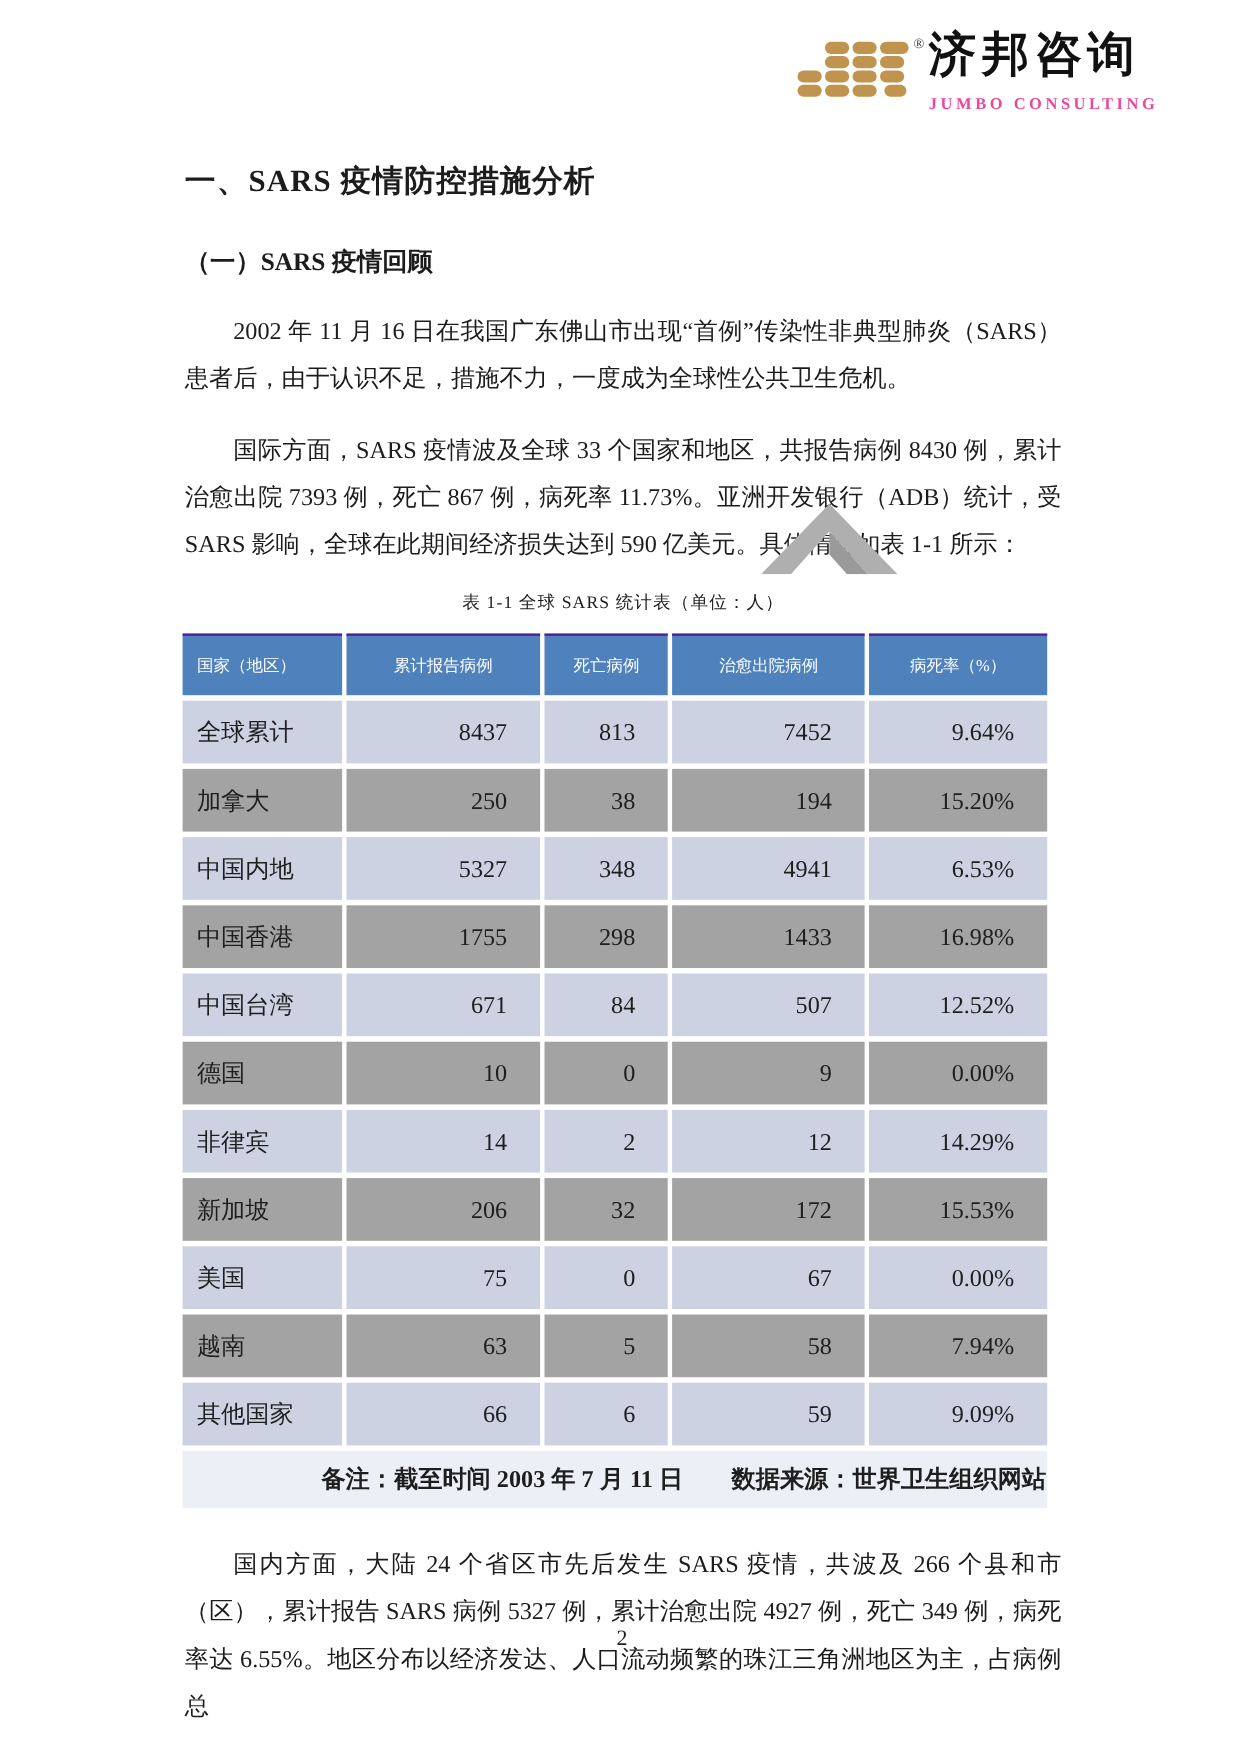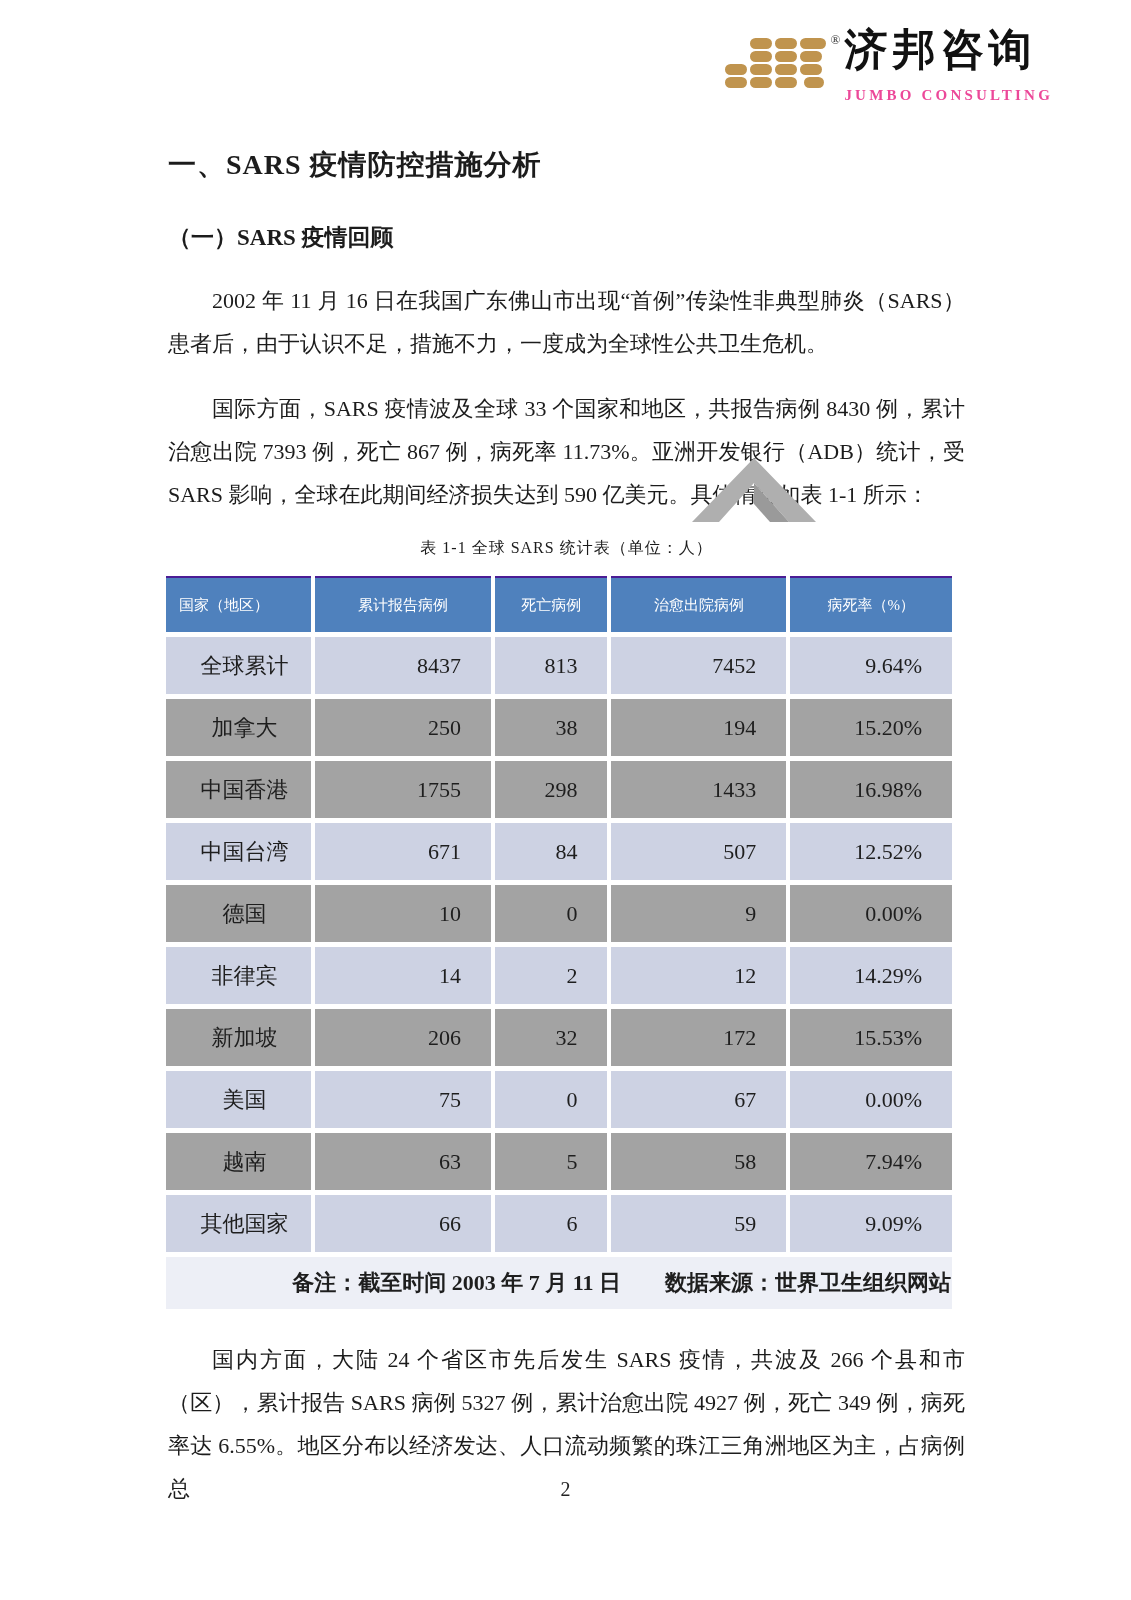--- a/index.html
+++ b/index.html
@@ -34,21 +34,21 @@
   
   .caption{margin-top:16px;text-align:center;font-size:16px;letter-spacing:1px;}
   .table-wrap{position:relative;margin-top:12px;z-index:2;}
   table.stats{border-collapse:separate;border-spacing:4px 5px;table-layout:fixed;width:794px;margin-left:-6px;}
   col.c0{width:18.8%;} col.c1{width:22.9%;} col.c2{width:14.6%;} col.c3{width:22.7%;} col.c4{width:21%;}
   th{background:#4F81BD;color:#ffffff;font-weight:normal;font-size:15px;height:52px;vertical-align:middle;text-align:center;border-top:2px solid #4c1d95;}
   th.c0{text-align:left;padding-left:13px;}
   td{font-size:22px;height:55px;vertical-align:middle;color:#1e1e1e;padding-left:47px;}
   tr.dark td{background:#CDD2E3;}
   tr.light td{background:#a3a3a3;}
-  td.c0{text-align:center;padding-left:13px;}
+  td.c0{text-align:left;padding-left:13px;}
   td.c1,td.c2,td.c3,td.c4{text-align:right;padding-right:30px;}
   td.note-cell{background:#EDEFF6;font-weight:bold;font-size:22px;height:50px;padding-left:13px;text-align:right;}
   .note-gap{display:inline-block;width:44px;}
 
   
   .watermark{position:absolute;left:692px;top:458px;width:124px;height:64px;z-index:1;}
   .watermark svg{display:block;}
 
   
   .pageno{position:absolute;left:0;width:1131px;top:1478px;text-align:center;font-size:20px;color:#222;}
@@ -132,20 +132,27 @@
               <td class="c3">7452</td>
               <td class="c4">9.64%</td>
             </tr>
             <tr class="light">
               <td class="c0">加拿大</td>
               <td class="c1">250</td>
               <td class="c2">38</td>
               <td class="c3">194</td>
               <td class="c4">15.20%</td>
             </tr>
+            <tr class="dark">
+              <td class="c0">中国内地</td>
+              <td class="c1">5327</td>
+              <td class="c2">348</td>
+              <td class="c3">4941</td>
+              <td class="c4">6.53%</td>
+            </tr>
             <tr class="light">
               <td class="c0">中国香港</td>
               <td class="c1">1755</td>
               <td class="c2">298</td>
               <td class="c3">1433</td>
               <td class="c4">16.98%</td>
             </tr>
             <tr class="dark">
               <td class="c0">中国台湾</td>
               <td class="c1">671</td>

